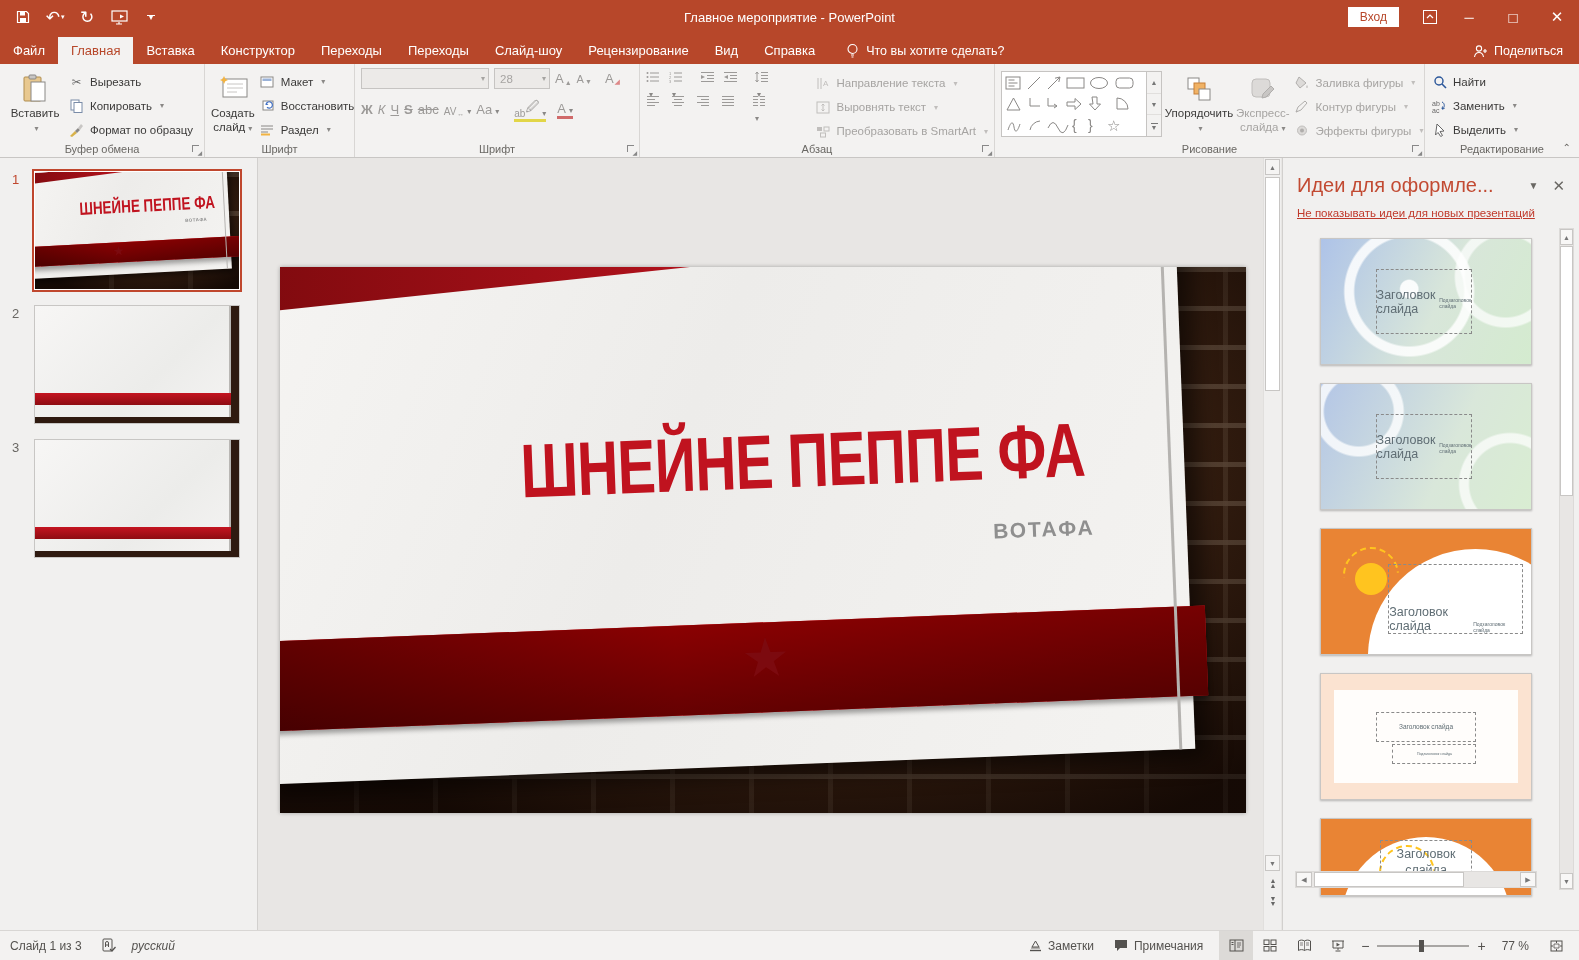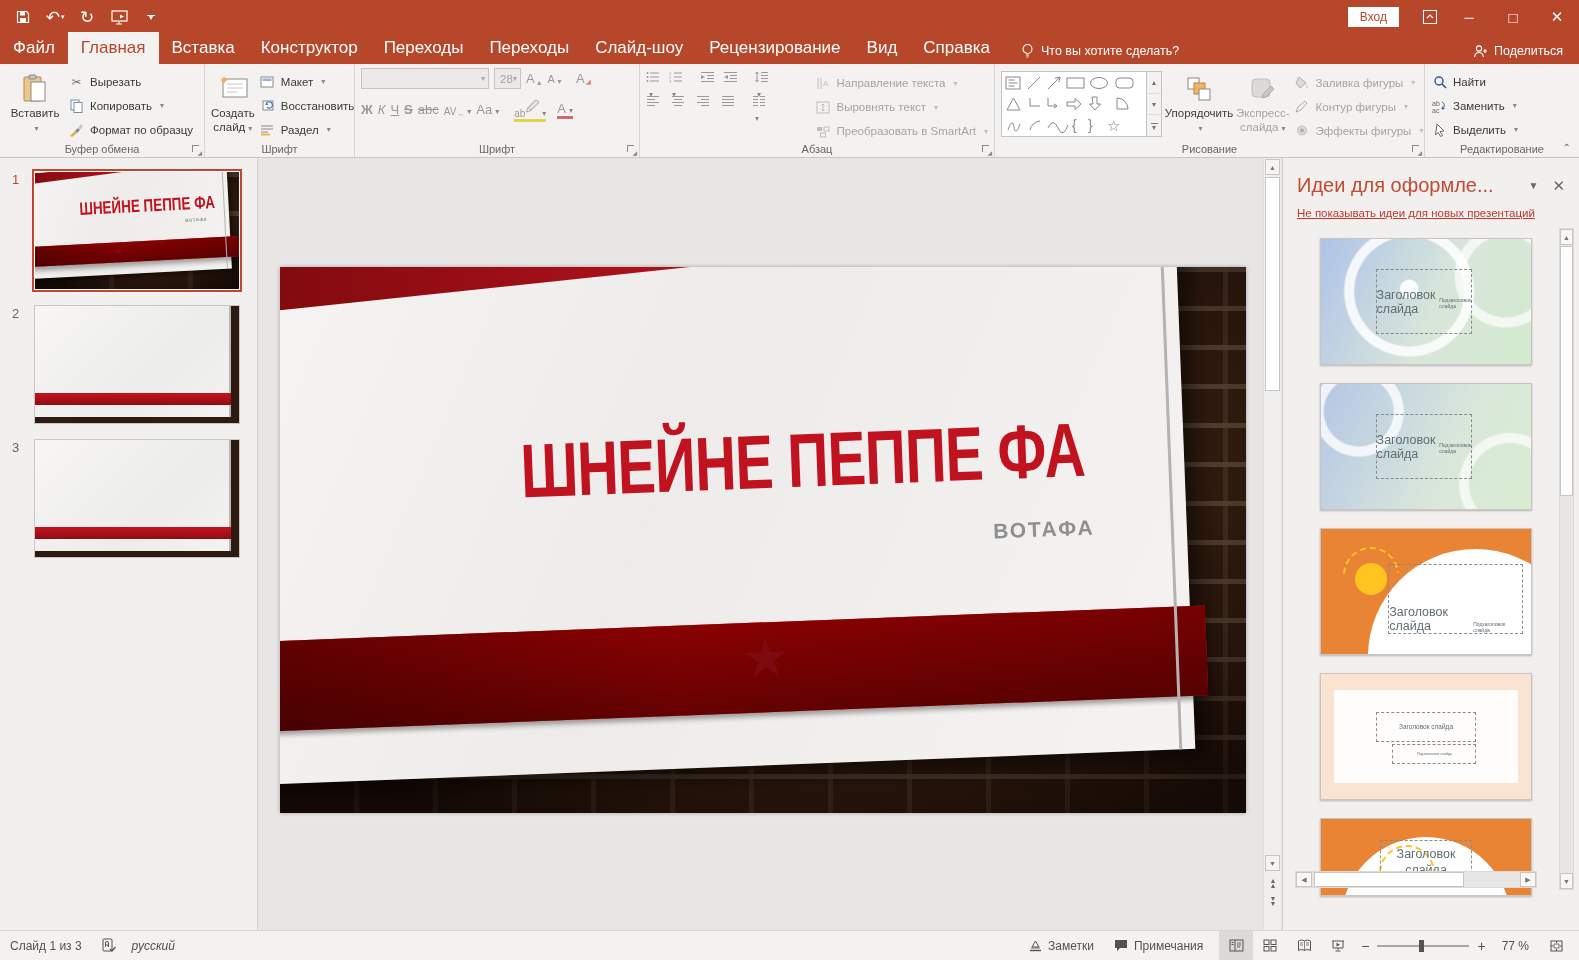--- a/index.html
+++ b/index.html
@@ -16,21 +16,21 @@
   .qat{display:flex;align-items:center;gap:14px;padding-left:14px;width:300px;}
   .qat .qbtn{width:18px;height:18px;display:flex;align-items:center;justify-content:center;font-size:15px;color:#fff;cursor:default;}
   .tb-title{position:absolute;left:0;right:0;text-align:center;font-size:13px;color:#fff;pointer-events:none;}
   .tb-right{margin-left:auto;display:flex;align-items:center;height:100%;}
   .signin{background:#fff;color:var(--red);font-size:12px;padding:3px 12px;margin-right:14px;cursor:pointer;}
   .winbtn{width:44px;height:34px;display:flex;align-items:center;justify-content:center;font-size:13px;color:#fff;}
   .ribopt{width:34px;}
 
   
   .tabrow{position:absolute;left:0;top:34px;width:100%;height:30px;background:var(--red);display:flex;align-items:flex-end;color:#fff;}
-  .tab{padding:6px 13px;font-size:17px;cursor:pointer;white-space:nowrap;}
+  .tab{padding:6px 13px;font-size:13px;cursor:pointer;white-space:nowrap;}
   .tab.active{background:var(--ribbon-bg);color:var(--red);}
   .tellme{display:flex;align-items:center;gap:7px;margin-left:18px;font-size:12.5px;padding-bottom:6px;}
   .share{margin-left:auto;display:flex;align-items:center;gap:6px;font-size:12.5px;padding:0 16px 6px 0;}
 
   
   .ribbon{position:absolute;left:0;top:64px;width:100%;height:94px;background:var(--ribbon-bg);border-bottom:1px solid #c8c6c4;display:flex;}
   .grp{position:relative;border-right:1px solid var(--line);padding:4px 6px 16px 6px;display:flex;gap:4px;}
   .grplabel{position:absolute;bottom:2px;left:0;right:0;text-align:center;font-size:11px;color:var(--grp);}
   .launcher{position:absolute;right:3px;bottom:3px;width:10px;height:10px;cursor:pointer;}
   .launcher:before{content:"";position:absolute;left:1px;top:1px;width:6px;height:6px;border-left:1px solid #888;border-top:1px solid #888;}
@@ -182,20 +182,21 @@
       <span class="qbtn" style="font-size:17px;">↻</span>
       <span class="qbtn">
         <svg width="17" height="15" viewBox="0 0 17 15">
             <rect x="1" y="1" width="15" height="10" fill="none" stroke="#fff" stroke-width="1.2"></rect>
             <path d="M8 12v2M5 14h6" stroke="#fff" stroke-width="1.2"></path>
             <path d="M9 4.5l4 2-4 2z" fill="#fff"></path>
           </svg>
       </span>
       <span class="qbtn" style="flex-direction:column;font-size:8px;line-height:4px;"><span style="display:block;width:8px;border-top:1px solid #fff;"></span>▾</span>
     </div>
+    <div class="tb-title">Главное мероприятие  -  PowerPoint</div>
     <div class="tb-right">
       <span class="signin">Вход</span>
       <span class="winbtn ribopt">
         <svg width="16" height="16" viewBox="0 0 16 16">
             <rect x="1.5" y="1.5" width="13" height="13" fill="none" stroke="#fff"></rect>
             <path d="M5 9l3-3 3 3" fill="none" stroke="#fff" stroke-width="1.2"></path>
           </svg>
       </span>
       <span class="winbtn">─</span>
       <span class="winbtn" style="font-size:15px;">□</span>
@@ -318,21 +319,21 @@
       </div>
       <span class="grplabel">Шрифт</span>
     </div>
 
     <div class="grp fontgrp" style="width:285px;">
       <div class="frow">
         <div class="combo" style="width:128px;">
             <span class="cv"></span>
             <span class="ca">▾</span>
           </div>
-        <div class="combo" style="width:27px;">
+        <div class="combo" style="width:56px;">
             <span class="cv">28</span>
             <span class="ca">▾</span>
           </div>
         <span class="tico">
             <span>А</span>
             <span class="sup">▲</span>
           </span>
         <span class="tico" style="font-size:11px;">
             <span>А</span>
             <span class="sup">▼</span>

